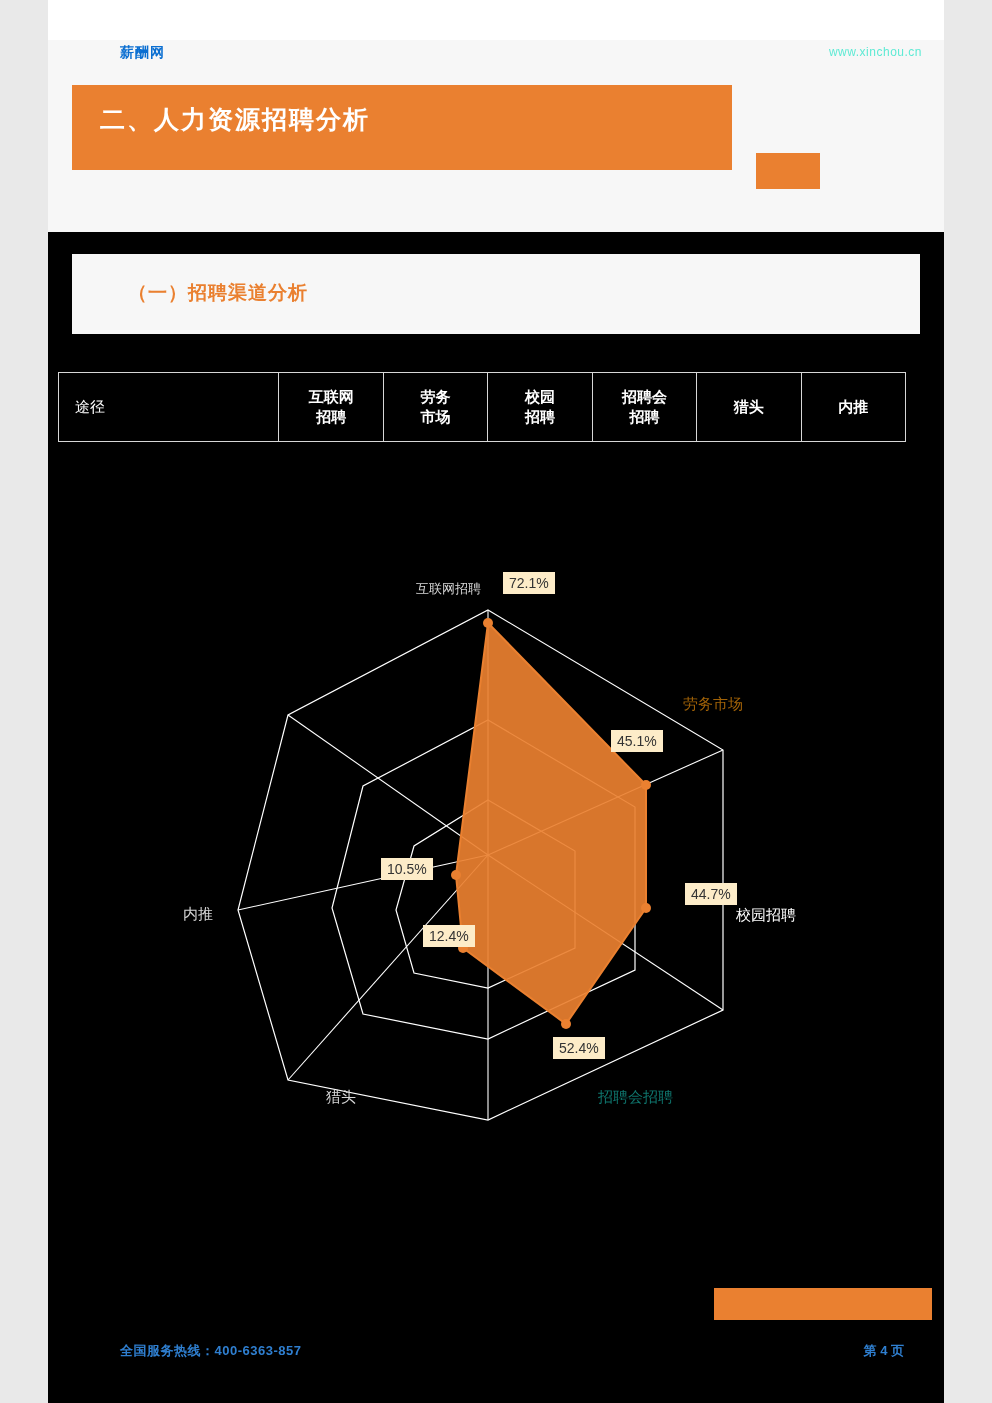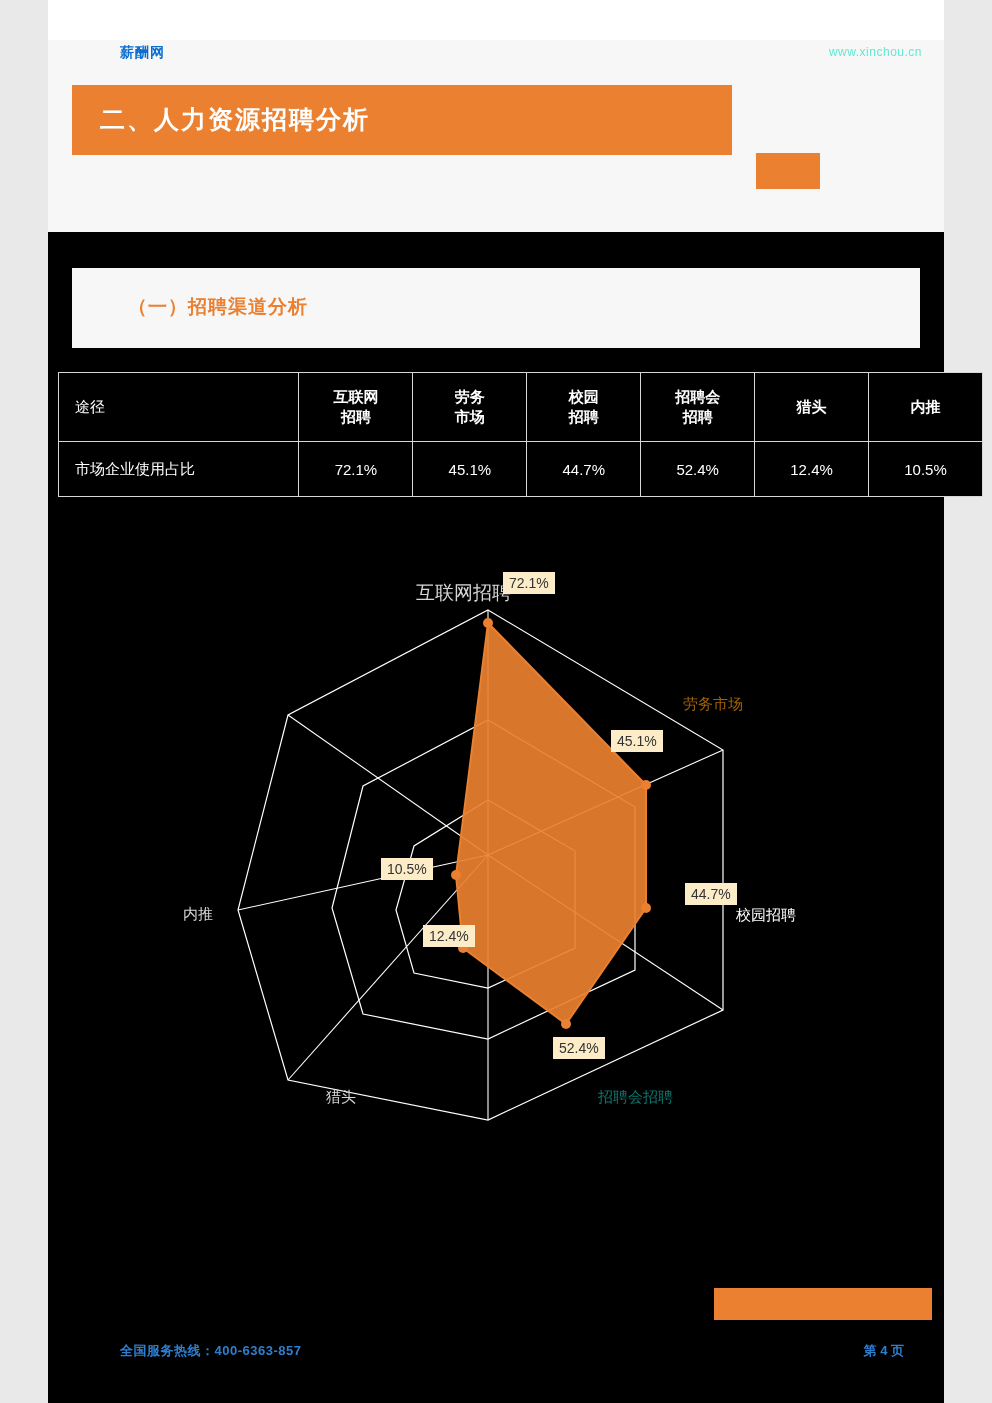--- a/index.html
+++ b/index.html
@@ -25,42 +25,42 @@
   }
   .brand-logo{
     position:absolute;left:72px;top:44px;
     font-size:14px;font-weight:bold;color:#0a6ed1;letter-spacing:1px;
   }
   .brand-url{
     position:absolute;right:22px;top:45px;
     font-size:12px;color:#5eead4;letter-spacing:.5px;
   }
   .section-bar{
-    position:absolute;left:24px;top:85px;width:660px;height:70px;
+    position:absolute;left:24px;top:85px;width:660px;height:85px;
     background:#ea8030;
   }
   .section-bar span{
     position:absolute;left:28px;top:18px;
     font-size:25px;font-weight:bold;color:#ffffff;letter-spacing:2px;
   }
   .section-bar-accent{
     position:absolute;left:708px;top:153px;width:64px;height:36px;background:#ea8030;
   }
   
   .sub-card{
-    position:absolute;left:24px;top:268px;width:848px;height:80px;
+    position:absolute;left:24px;top:254px;width:848px;height:80px;
     background:#f7f7f7;
   }
   .sub-card span{
     position:absolute;left:56px;top:26px;
     font-size:19px;font-weight:bold;color:#ea8030;letter-spacing:1px;
   }
   
   .tbl{
-    position:absolute;left:10px;top:372px;width:925px;
+    position:absolute;left:10px;top:372px;width:848px;
     border-collapse:collapse;
     background:#000;
   }
   .tbl td,.tbl th{
     border:1px solid #d7d7d7;
     color:#ffffff;
     font-size:15px;
     text-align:center;
     font-weight:normal;
     padding:0;
@@ -133,29 +133,20 @@
         <div>校园</div>
         <div>招聘</div>
       </td>
       <td class="col">
         <div>招聘会</div>
         <div>招聘</div>
       </td>
       <td class="col">猎头</td>
       <td class="col">内推</td>
     </tr>
-    <tr class="drow">
-      <td class="lbl">市场企业使用占比</td>
-      <td class="col">72.1%</td>
-      <td class="col">45.1%</td>
-      <td class="col">44.7%</td>
-      <td class="col">52.4%</td>
-      <td class="col">12.4%</td>
-      <td class="col">10.5%</td>
-    </tr>
   </tbody>
     </table>
 
   <div class="chart-wrap">
     <svg width="896" height="640" viewBox="0 0 896 640">
 
       <g stroke="#ffffff" stroke-width="1.2" fill="none">
 
         <polygon points="440,90 675,230 675,490 440,600 240,560 190,390 240,195"></polygon>
 
@@ -177,21 +168,21 @@
       <g fill="#ea8030">
         <circle cx="440" cy="103" r="5"></circle>
         <circle cx="598" cy="265" r="5"></circle>
         <circle cx="598" cy="388" r="5"></circle>
         <circle cx="518" cy="504" r="5"></circle>
         <circle cx="415" cy="428" r="5"></circle>
         <circle cx="408" cy="355" r="5"></circle>
       </g>
     </svg>
 
-    <div style="position:absolute;left:368px;top:60px;color:#d6d6d6;font-size:19px;">互联网招聘</div>
+    <div style="position:absolute;left:368px;top:60px;color:#d6d6d6;font-size:13px;">互联网招聘</div>
     <div style="position:absolute;left:635px;top:175px;color:#a16207;font-size:15px;">劳务市场</div>
     <div style="position:absolute;left:688px;top:386px;color:#ffffff;font-size:15px;">校园招聘</div>
     <div style="position:absolute;left:550px;top:568px;color:#0f766e;font-size:15px;">招聘会招聘</div>
     <div style="position:absolute;left:278px;top:568px;color:#d6d6d6;font-size:15px;">猎头</div>
     <div style="position:absolute;left:135px;top:385px;color:#d6d6d6;font-size:15px;">内推</div>
 
     <div class="val-box" style="left:455px;top:52px;">72.1%</div>
     <div class="val-box" style="left:563px;top:210px;">45.1%</div>
     <div class="val-box" style="left:637px;top:363px;">44.7%</div>
     <div class="val-box" style="left:505px;top:517px;">52.4%</div>

